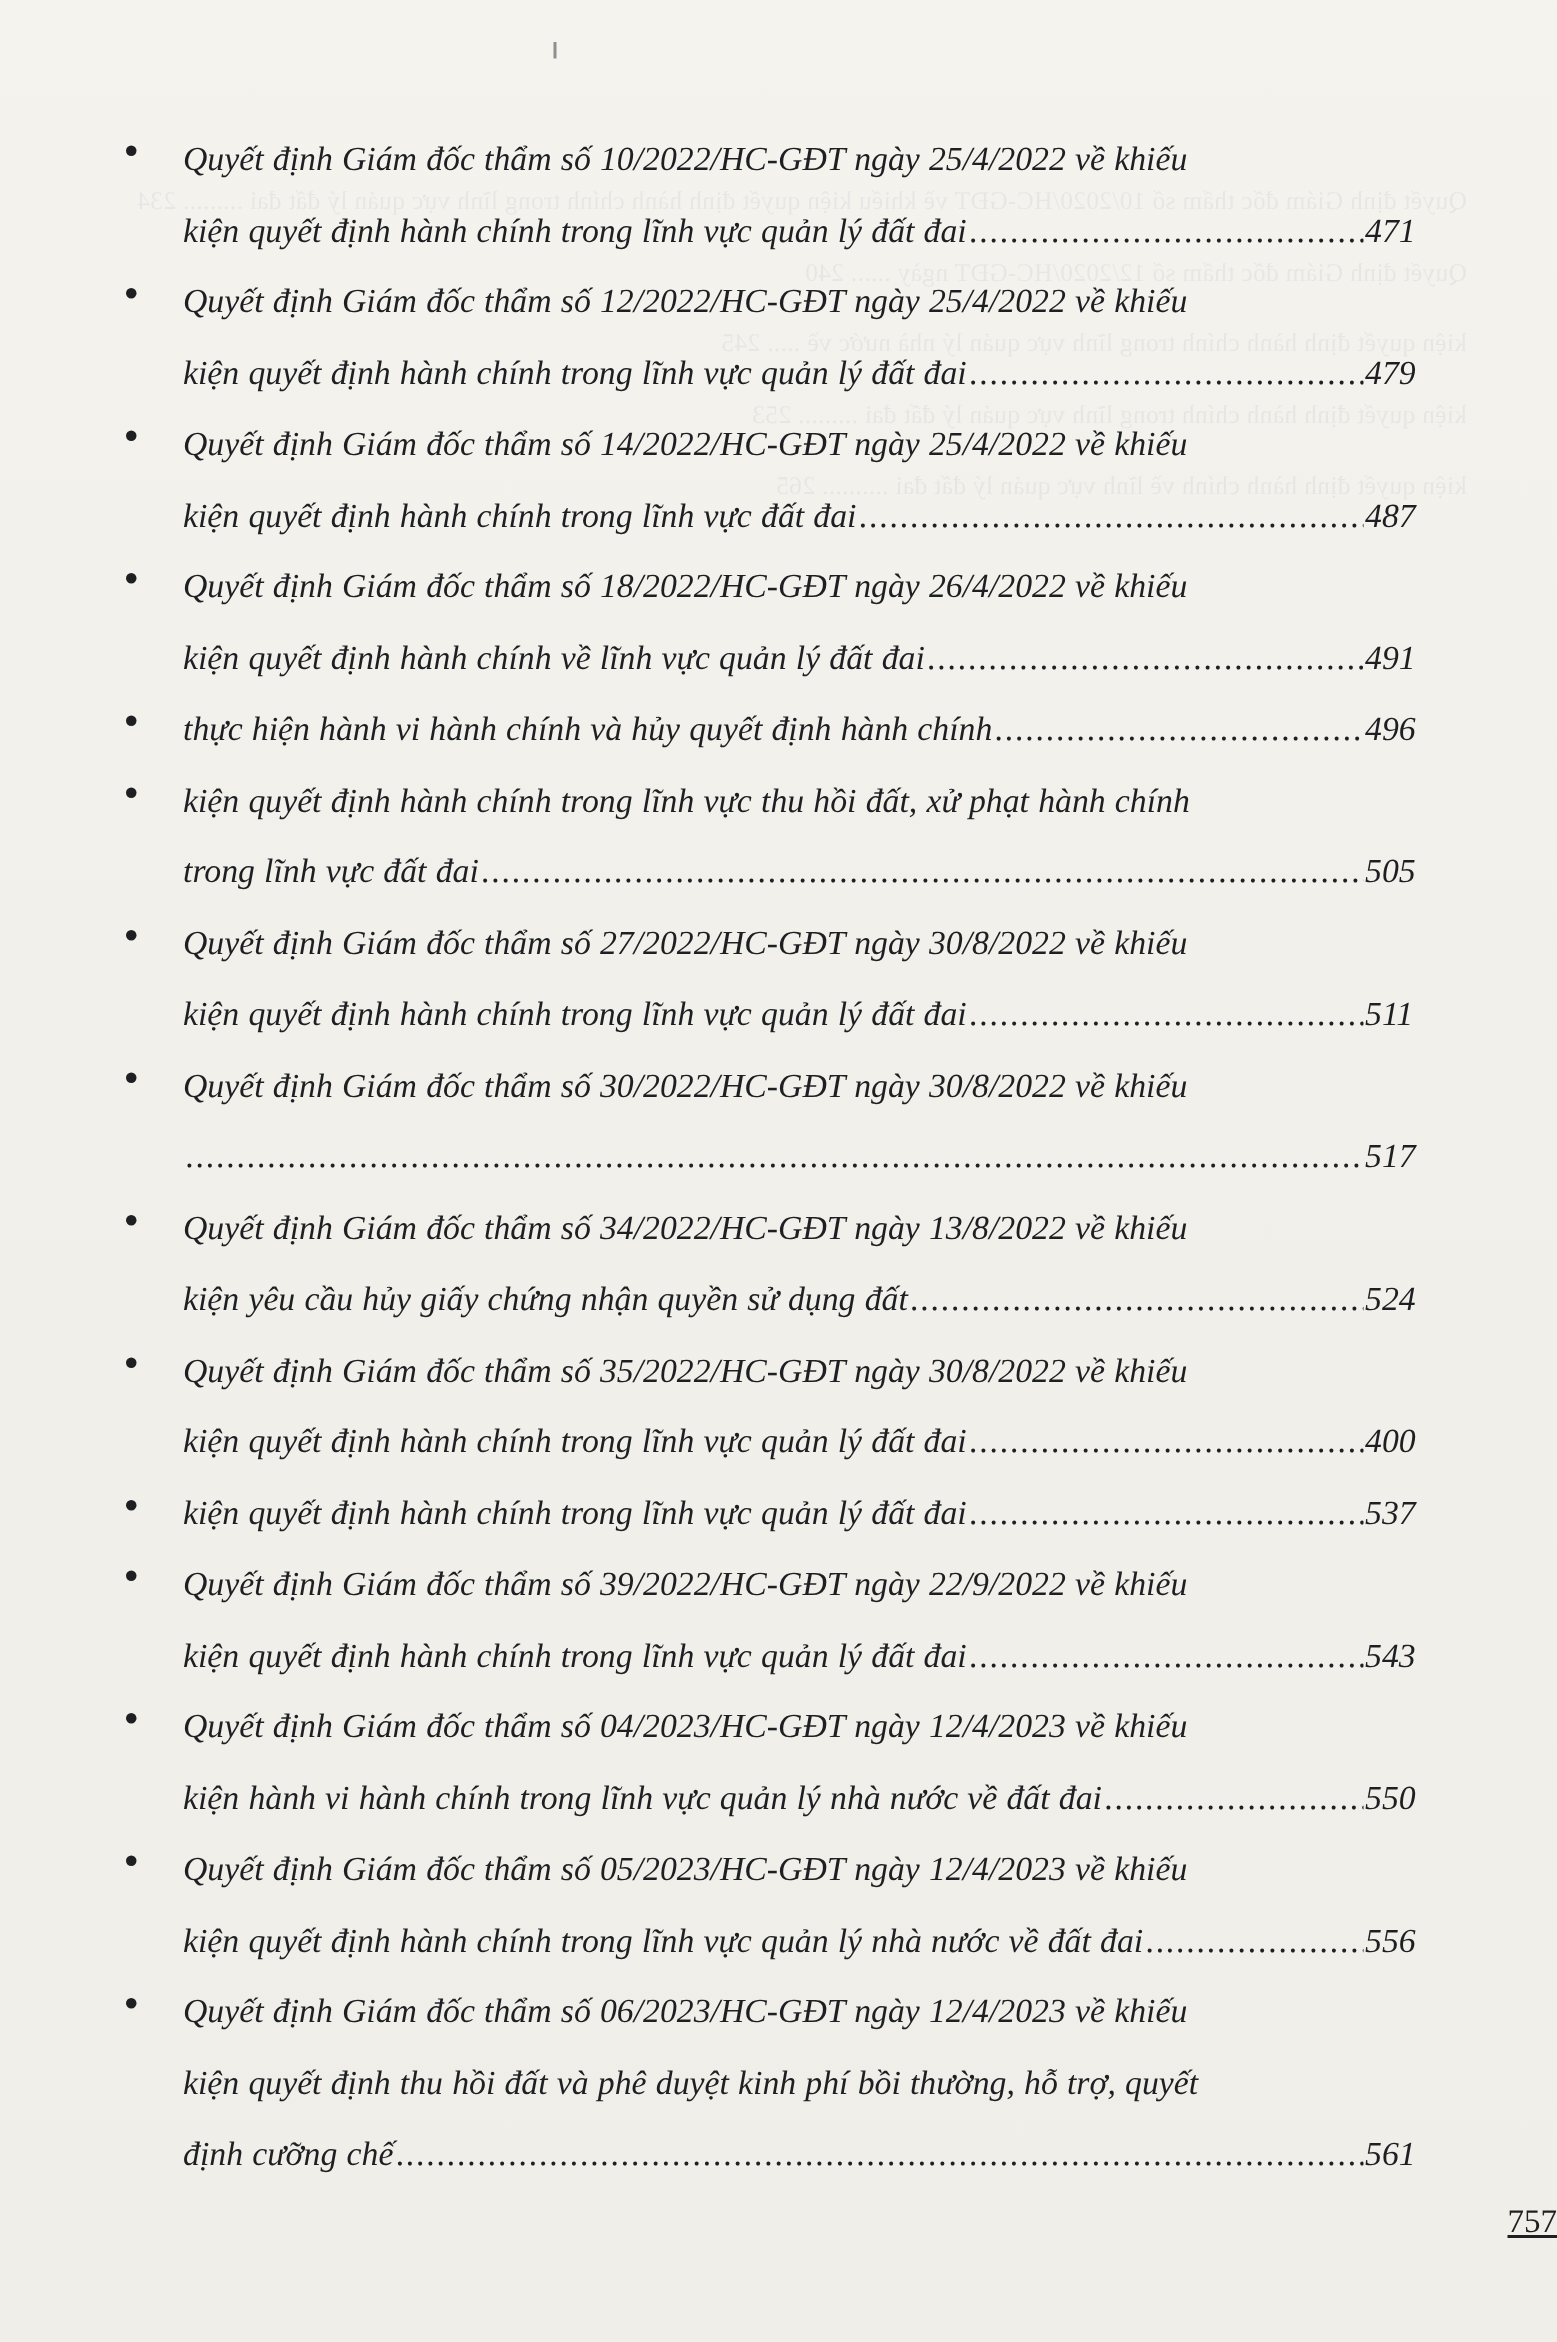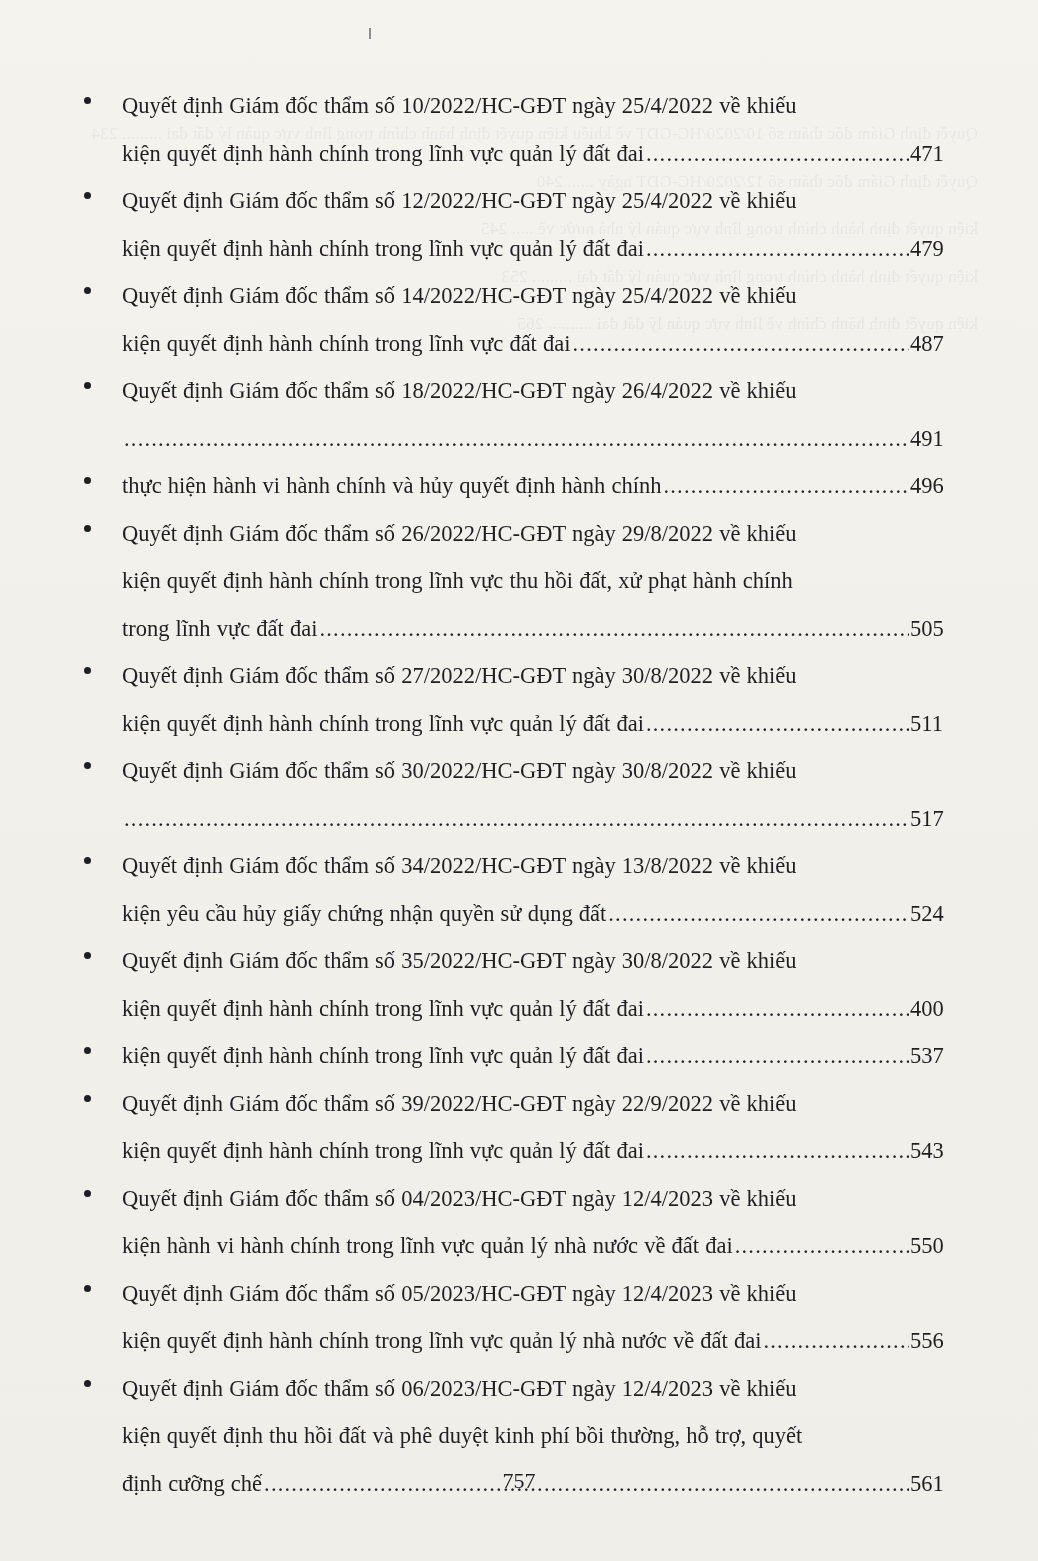--- a/index.html
+++ b/index.html
@@ -78,20 +78,21 @@
     border-radius: 50%;
     background: #1d1f22;
   }
 
   .entry {
     font-size: 22.5px;
     line-height: 47.5px;
     text-align: justify;
     text-align-last: left;
     word-spacing: 0.5px;
+    font-style: italic;
   }
 
   .entry .last-line {
     display: flex;
     align-items: flex-end;
     width: 100%;
   }
   .entry .last-line .tail {
     white-space: nowrap;
   }
@@ -109,23 +110,24 @@
     white-space: nowrap;
     text-align: right;
     min-width: 46px;
   }
 
   .folio {
     position: absolute;
     left: 0;
     right: 0;
     top: 1468px;
-    text-align: center;
+    text-align: right;
     font-size: 22px;
     color: #1d1f22;
+    text-decoration: underline;
   }
 </style>
 </head>
 <body>
 
 <div class="page">
   <div class="bleed">Quyết định Giám đốc thẩm số 10/2020/HC-GĐT về khiếu kiện quyết định hành chính trong lĩnh vực quản lý đất đai ......... 234
 Quyết định Giám đốc thẩm số 12/2020/HC-GĐT ngày ...... 240
 kiện quyết định hành chính trong lĩnh vực quản lý nhà nước về ..... 245
 kiện quyết định hành chính trong lĩnh vực quản lý đất đai ......... 253
@@ -165,39 +167,39 @@
               <span class="dots">................................................................................................................................................................</span>
               <span class="pagenum">487</span>
             </div>
           </div>
         </li>
         <li class="toc-item">
           <span class="bullet"></span>
           <div class="entry">
             <div>Quyết định Giám đốc thẩm số 18/2022/HC-GĐT ngày 26/4/2022 về khiếu</div>
             <div class="last-line">
+              <span class="tail">kiện quyết định hành chính về lĩnh vực quản lý đất đai</span>
               <span class="dots">................................................................................................................................................................</span>
               <span class="pagenum">491</span>
             </div>
           </div>
         </li>
         <li class="toc-item">
           <span class="bullet"></span>
           <div class="entry">
             <div class="last-line">
               <span class="tail">thực hiện hành vi hành chính và hủy quyết định hành chính</span>
               <span class="dots">................................................................................................................................................................</span>
               <span class="pagenum">496</span>
             </div>
           </div>
         </li>
         <li class="toc-item">
           <span class="bullet"></span>
           <div class="entry">
-            <div>Quyết định Giám đốc thẩm số 26/2022/HC-GĐT ngày 29/8/2022 về khiếu</div>
             <div>kiện quyết định hành chính trong lĩnh vực thu hồi đất, xử phạt hành chính</div>
             <div class="last-line">
               <span class="tail">trong lĩnh vực đất đai</span>
               <span class="dots">................................................................................................................................................................</span>
               <span class="pagenum">505</span>
             </div>
           </div>
         </li>
         <li class="toc-item">
           <span class="bullet"></span>

